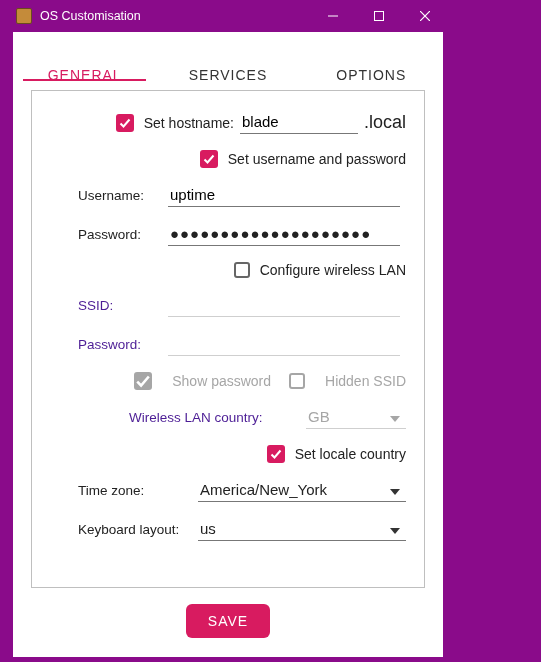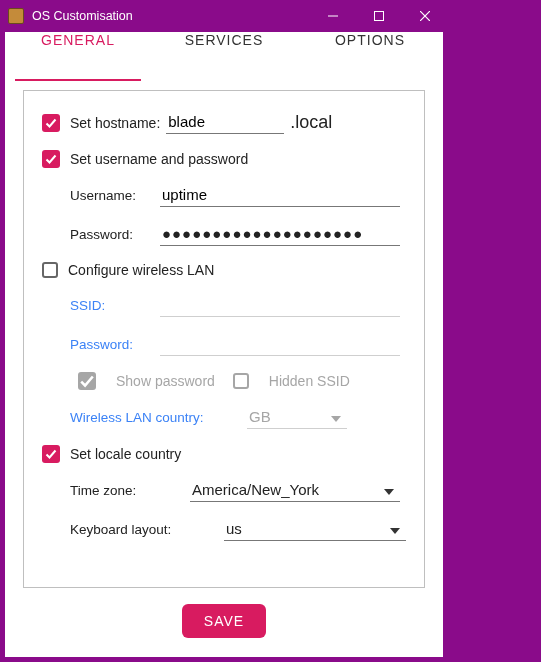--- a/index.html
+++ b/index.html
@@ -10,20 +10,21 @@
     width: 541px;
     height: 662px;
     overflow: hidden;
   }
   .window {
     width: 448px;
     height: 662px;
     background: #8a0b8a;
     display: flex;
     flex-direction: column;
+    padding-left: 8px;
   }
   .titlebar {
     height: 32px;
     background: #8a0b8a;
     display: flex;
     align-items: center;
     padding: 0 0 0 8px;
     color: #fff;
   }
   .titlebar .appicon {
@@ -49,21 +50,21 @@
     flex-direction: column;
   }
   .tabs {
     display: flex;
     height: 52px;
     border-bottom: 1px solid transparent;
   }
   .tab {
     flex: 1;
     display: flex;
-    align-items: flex-start;
+    align-items: flex-end;
     justify-content: center;
     font-size: 14px;
     letter-spacing: 1px;
     color: #333;
     position: relative;
   }
   .tab.active {
     color: #d81b60;
   }
   .tab.active::after {
@@ -74,21 +75,21 @@
     background: #d81b60;
   }
   .form-wrap {
     margin: 6px 18px 0 18px;
     border: 1px solid #bfbfbf;
     padding: 20px 18px 14px 18px;
     height: 498px;
     font-size: 14px;
     color: #222;
   }
-  .row { display: flex; align-items: center; margin-bottom: 16px; }
+  .row { display: flex; align-items: center; margin-bottom: 16px; justify-content: flex-end; }
   .cbx {
     width: 18px; height: 18px;
     border-radius: 3px;
     margin-right: 10px;
     display: inline-flex; align-items: center; justify-content: center;
     flex-shrink: 0;
   }
   .cbx.checked { background: #d81b60; }
   .cbx.checked svg { width: 14px; height: 14px; }
   .cbx.unchecked { border: 2px solid #666; width: 16px; height: 16px; }
@@ -105,21 +106,21 @@
     outline: none;
     font-family: inherit;
     background: transparent;
     min-width: 0;
   }
   .uinput.disabled { border-bottom-color: #cfcfcf; color: #a6a6a6; }
   .suffix { font-size: 18px; }
   .indent { padding-left: 28px; }
   .indent2 { padding-left: 36px; }
   .fieldlabel { font-size: 13.5px; margin-right: 12px; min-width: 72px; }
-  .fieldlabel.disabled { color: #3b82f6; }
+  .fieldlabel.disabled { color: #4c1d95; }
   .select {
     display: flex; align-items: center;
     border-bottom: 1px solid #777;
     padding: 2px 0 3px 2px;
     cursor: default;
   }
   .select.disabled { border-bottom-color: #cfcfcf; color: #a6a6a6; }
   .select .val { flex: 1; font-size: 15px; }
   .select .caret { width: 10px; margin: 0 6px; }
   .dots { letter-spacing: 1px; font-size: 15px; }
@@ -253,21 +254,21 @@
         <span class="fieldlabel" style="min-width:108px;">Time zone:</span>
         <div class="select" style="width:210px;">
           <span class="val">America/New_York</span>
           <span class="caret">
             <svg viewBox="0 0 10 6" width="10" height="6">
                 <polygon points="0,0 10,0 5,6" fill="#333"></polygon>
               </svg>
           </span>
         </div>
       </div>
-      <div class="row indent" style="margin-bottom:8px;gap:34px;">
+      <div class="row indent" style="margin-bottom:8px;">
         <span class="fieldlabel" style="min-width:108px;">Keyboard layout:</span>
         <div class="select" style="width:210px;">
           <span class="val">us</span>
           <span class="caret">
             <svg viewBox="0 0 10 6" width="10" height="6">
                 <polygon points="0,0 10,0 5,6" fill="#333"></polygon>
               </svg>
           </span>
         </div>
       </div>

